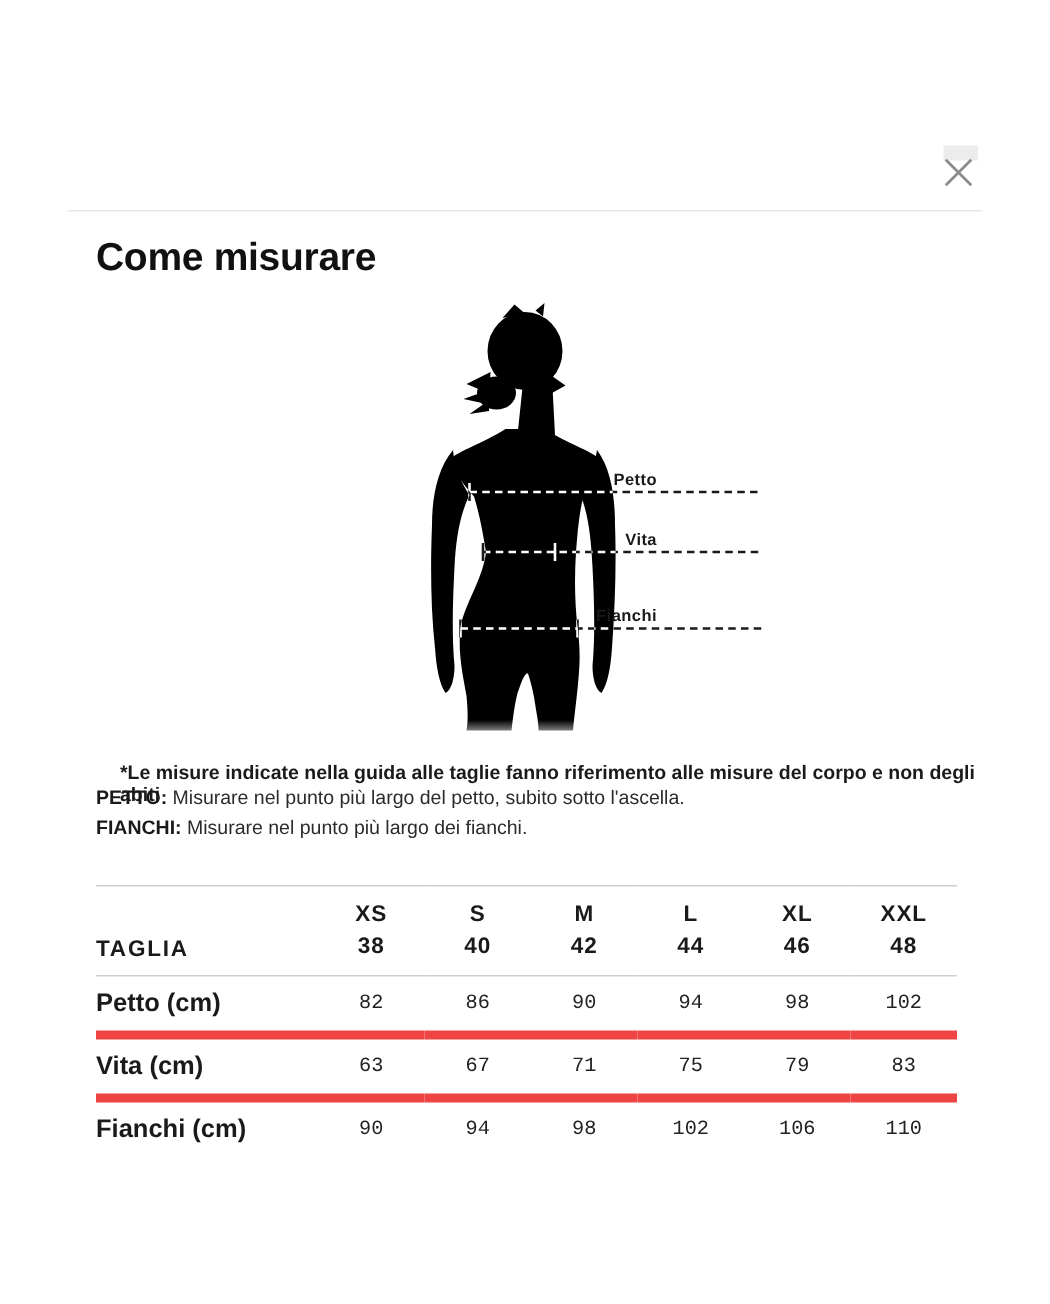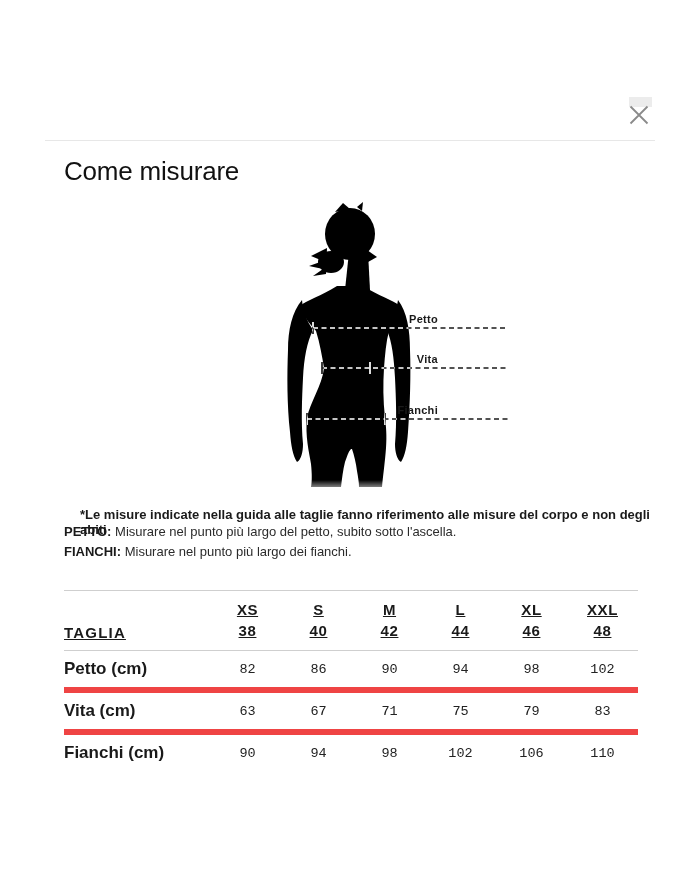--- a/index.html
+++ b/index.html
@@ -14,42 +14,42 @@
   .close-btn {
     position:absolute; left:626px; top:102px; width:26px; height:26px;
     background:transparent; border:none; padding:3px; cursor:pointer;
   }
   .close-btn svg { display:block; }
 
   .divider { position:absolute; left:45px; top:140px; width:610px; height:1px; background:#e7e7e7; }
 
   .title {
     position:absolute; left:64px; top:156px; margin:0;
-    font-size:26px; font-weight:400; color:#111; letter-spacing:-0.2px;
+    font-size:26px; font-weight:700; color:#111; letter-spacing:-0.2px;
   }
 
   .figure-wrap { position:absolute; left:265px; top:200px; width:250px; height:292px; }
   .figure-wrap svg { display:block; }
   .meas-label { font-size:11px; font-weight:600; letter-spacing:0.3px; fill:#1a1a1a; }
 
   .note {
     position:absolute; left:64px; top:491px; width:600px; margin:16px;
     font-size:13px; font-weight:700; color:#1a1a1a;
   }
 
   .defs-block { position:absolute; left:64px; top:522px; width:600px; font-size:13px; line-height:19.5px; color:#2b2b2b; }
   .defs-block b { color:#1a1a1a; }
 
   table.size-table {
     position:absolute; left:64px; top:590px; width:574px;
     border-collapse:collapse; table-layout:fixed;
   }
   .size-table thead tr { border-top:1px solid #cfcfcf; border-bottom:1px solid #cfcfcf; }
   .size-table th, .size-table td { padding:0; }
-  .size-table thead th { vertical-align:bottom; padding:8px 0 9px 0; font-weight:700;text-decoration:underline; }
+  .size-table thead th { vertical-align:bottom; padding:8px 0 9px 0; font-weight:700; }
   .size-table thead th.row-head { text-align:left; font-size:15px; letter-spacing:1.2px; }
   .size-table thead .sz, .size-table thead .num {
     text-align:center; font-size:15px; line-height:21px; letter-spacing:0.6px;
   }
   .size-table tbody th { text-align:left; font-weight:700; font-size:17px; padding:8px 0; }
   .size-table tbody td { text-align:center; font-weight:400; font-size:13.5px; padding:8px 0; color:#222;font-family:Liberation Mono, monospace; }
   .size-table tbody tr:not(:first-child) { border-top:6px solid #ef4444; }
 </style>
 </head>
 <body>

